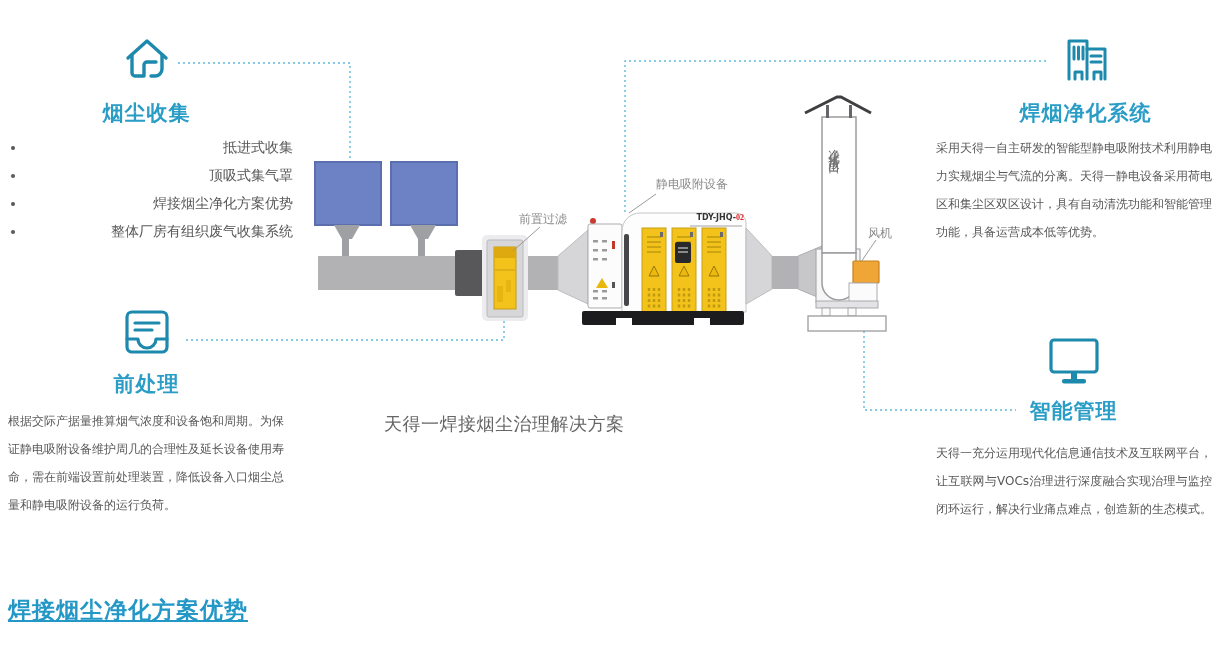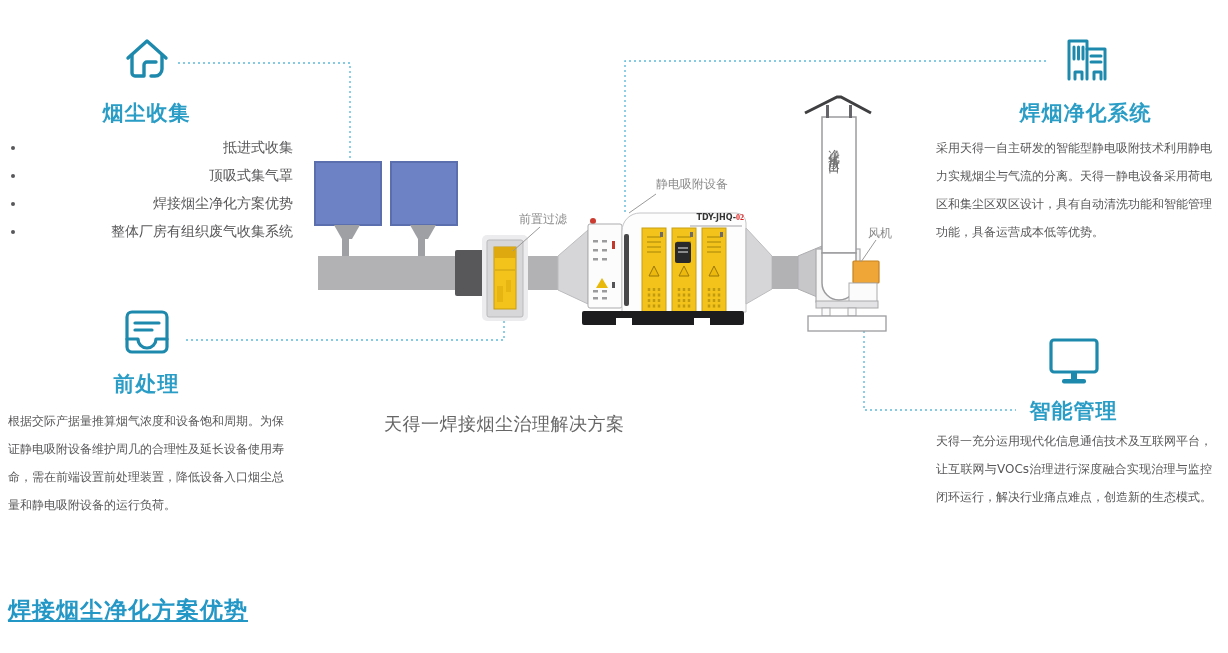--- a/index.html
+++ b/index.html
@@ -214,15 +214,15 @@
 <div class="abs sec-header" style="left:935px;top:335px;width:277px;">
   <span>
     <svg class="icon" width="56" height="50" viewBox="0 0 56 50" fill="none" stroke="#1d89ad" stroke-width="3.2" stroke-linecap="round" stroke-linejoin="round">
       <rect x="5" y="5" width="46" height="32" rx="3"></rect>
       <rect x="25" y="37" width="6" height="7" fill="#1d89ad" stroke="none"></rect>
       <rect x="16" y="44" width="24" height="4.5" rx="2" fill="#1d89ad" stroke="none"></rect>
     </svg>
   </span>
   <div class="sec-title">智能管理</div>
 </div>
-<div class="abs sec-body" style="left:936px;top:427px;width:276px;">天得一充分运用现代化信息通信技术及互联网平台，让互联网与VOCs治理进行深度融合实现治理与监控闭环运行，解决行业痛点难点，创造新的生态模式。</div>
+<div class="abs sec-body" style="left:936px;top:439px;width:276px;">天得一充分运用现代化信息通信技术及互联网平台，让互联网与VOCs治理进行深度融合实现治理与监控闭环运行，解决行业痛点难点，创造新的生态模式。</div>
 
 <div class="abs page-heading" style="left:8px;top:595px;text-decoration:underline;">焊接烟尘净化方案优势</div>
 
 </body></html>

